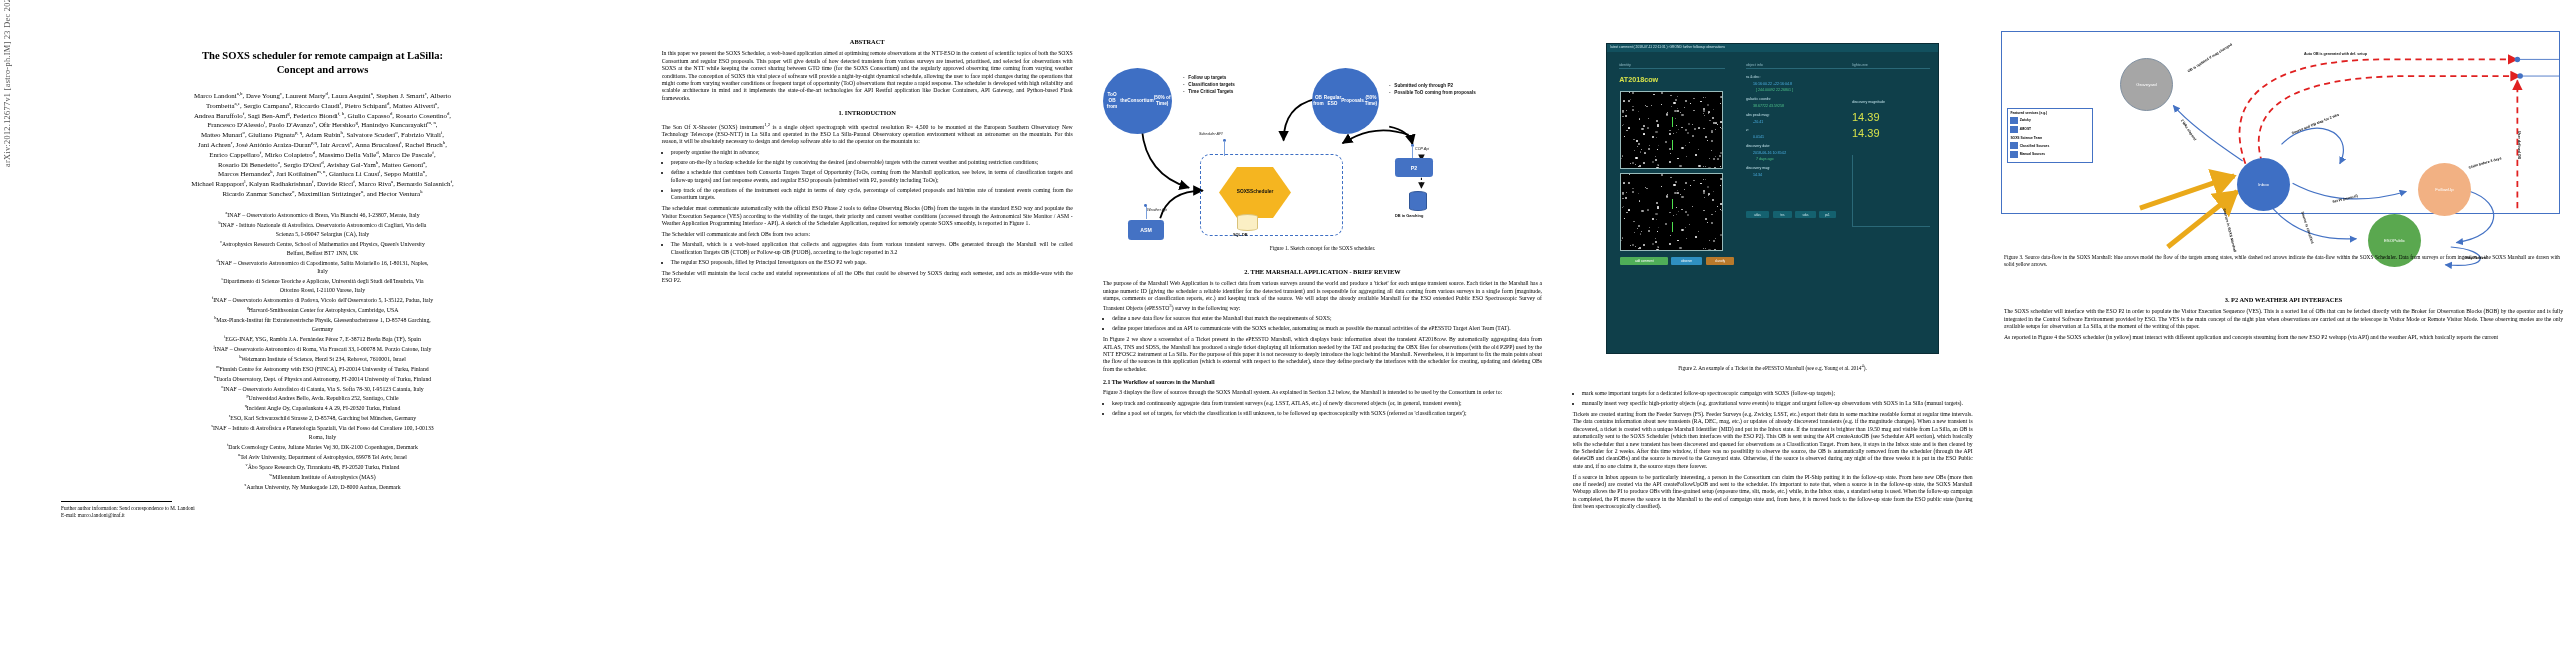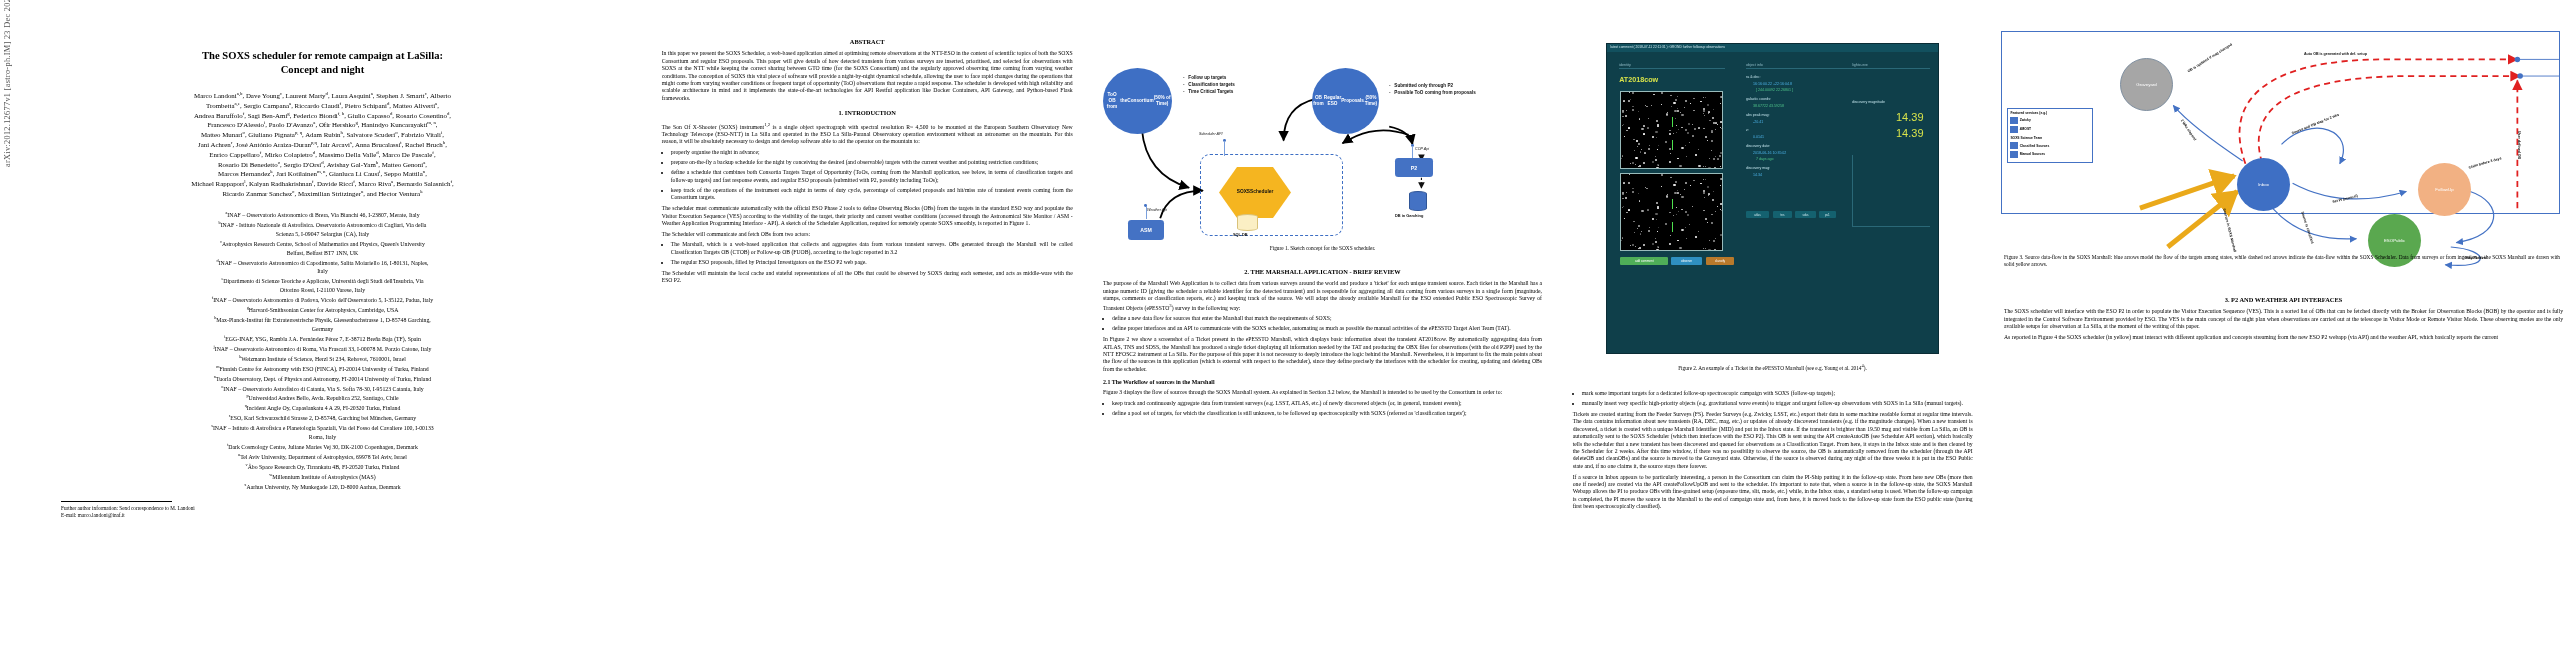--- a/index.html
+++ b/index.html
@@ -138,21 +138,21 @@
   .f2-btn {
     position:absolute; background:#4fae58; border-radius:1.1px;
     font-family:"Liberation Sans", sans-serif; font-size:3.1px; color:#fff;
     display:flex; align-items:center; justify-content:center;
   }
   .f2-chip {
     position:absolute; background:#14616f; border-radius:1.1px;
     font-family:"Liberation Sans", sans-serif; font-size:3px; color:#cfe8ee;
     display:flex; align-items:center; justify-content:center;
   }
-  .f2-big { position:absolute; font-family:"Liberation Sans", sans-serif; color:#d8e34a;margin-left:44px; }
+  .f2-big { position:absolute; font-family:"Liberation Sans", sans-serif; color:#d8e34a; }
 
   
   .fig3 { position:absolute; }
   .f3-circ {
     position:absolute; border-radius:50%; display:flex; align-items:center;
     justify-content:center; text-align:center; color:#fff;
     font-family:"Liberation Sans", sans-serif; font-size:4.4px; line-height:1.2;
   }
   .f3-lbl {
     position:absolute; font-family:"Liberation Sans", sans-serif;
@@ -172,21 +172,21 @@
 </head>
 <body>
 
 <div class="sheet">
 
   <div class="page pg1">
     <div class="arxiv-stamp">arXiv:2012.12677v1  [astro-ph.IM]  23 Dec 2020</div>
 
     <h1 class="title">
       <span>The SOXS scheduler for remote campaign at LaSilla:</span><br>
-      <span>Concept and night</span>
+      <span>Concept and arrows</span>
     </h1>
 
     <div class="authors" id="authors">
         <div>Marco Landoni<sup>a,b</sup>, Dave Young<sup>c</sup>, Laurent Marty<sup>d</sup>, Laura Asquini<sup>a</sup>, Stephen J. Smartt<sup>c</sup>, Alberto</div>
         <div>Trombetta<sup>a,e</sup>, Sergio Campana<sup>a</sup>, Riccardo Claudi<sup>f</sup>, Pietro Schipani<sup>d</sup>, Matteo Aliverti<sup>a</sup>,</div>
         <div>Andrea Baruffolo<sup>f</sup>, Sagi Ben-Ami<sup>g</sup>, Federico Biondi<sup>f, h</sup>, Giulio Capasso<sup>d</sup>, Rosario Cosentino<sup>d</sup>,</div>
         <div>Francesco D'Alessio<sup>i</sup>, Paolo D'Avanzo<sup>a</sup>, Ofir Hershko<sup>g</sup>, Hanindyo Kuncarayakti<sup>m, n</sup>,</div>
         <div>Matteo Munari<sup>o</sup>, Giuliano Pignata<sup>p, q</sup>, Adam Rubin<sup>h</sup>, Salvatore Scuderi<sup>o</sup>, Fabrizio Vitali<sup>i</sup>,</div>
         <div>Jani Achren<sup>r</sup>, José António Araiza-Duran<sup>p,q</sup>, Iair Arcavi<sup>s</sup>, Anna Brucalassi<sup>t</sup>, Rachel Bruch<sup>h</sup>,</div>
         <div>Enrico Cappellaro<sup>f</sup>, Mirko Colapietro<sup>d</sup>, Massimo Della Valle<sup>d</sup>, Marco De Pascale<sup>f</sup>,</div>

